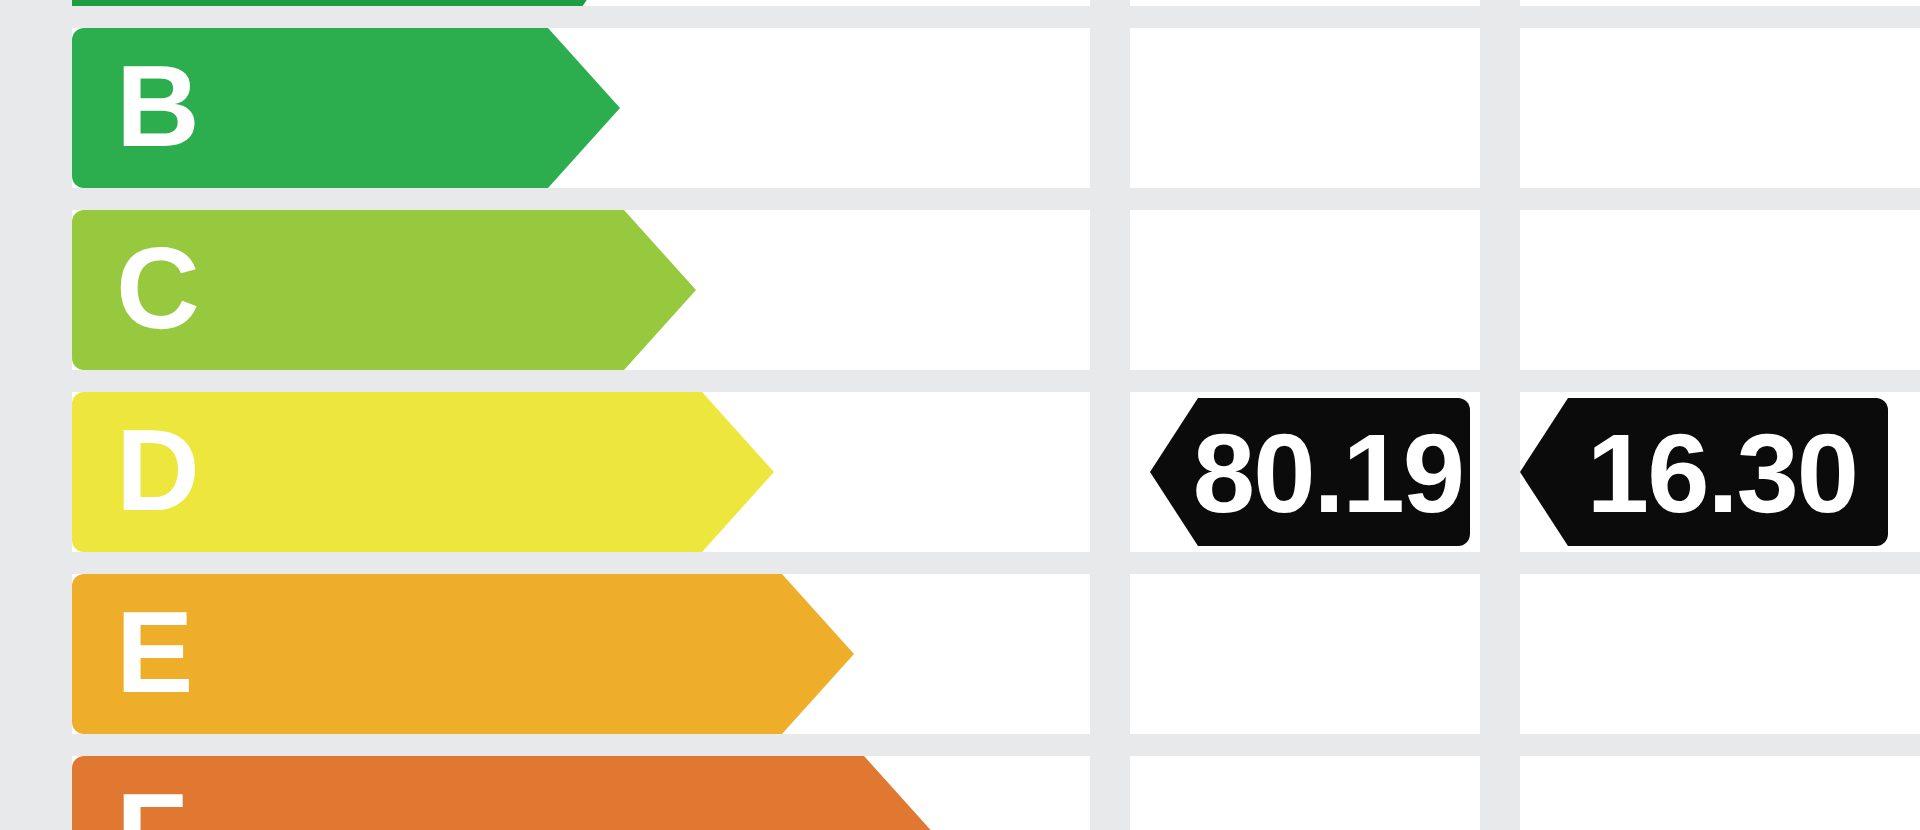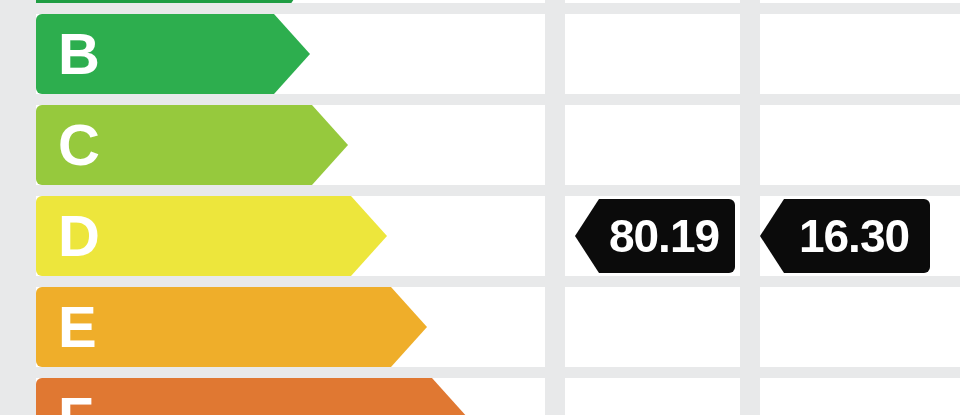--- a/index.html
+++ b/index.html
@@ -73,21 +73,21 @@
     line-height: 1;
     font-family: "Liberation Sans", sans-serif;
     letter-spacing: 0;
   }
 
   
   .value-badge {
     position: absolute;
     background: #0b0b0b;
     color: #ffffff;
-    font-size: 46px;
+    font-size: 56px;
     font-weight: bold;
     font-family: "Liberation Sans", sans-serif;
     display: flex;
     align-items: center;
     justify-content: center;
     border-top-right-radius: 6px;
     border-bottom-right-radius: 6px;
     -webkit-clip-path: polygon(0% 50%, 24px 0%, 100% 0%, 100% 100%, 24px 100%);
     clip-path: polygon(0% 50%, 24px 0%, 100% 0%, 100% 100%, 24px 100%);
     padding-left: 18px;
@@ -139,16 +139,16 @@
       <div class="row-divider" style="top: 185px;"></div>
       <div class="row-divider" style="top: 276px;"></div>
       <div class="row-divider" style="top: 367px;"></div>
     </div>
 
   <div class="col-divider d1"></div>
   <div class="col-divider d2"></div>
 
   <div id="badges-layer">
       <div class="value-badge" style="left: 575px; top: 199px; width: 160px; height: 74px; background: rgb(11, 11, 11); color: rgb(255, 255, 255);">80.19</div>
-      <div class="value-badge" style="left: 760px; top: 199px; width: 170px; height: 74px; background: rgb(11, 11, 11); color: rgb(255, 255, 255);">16.30</div>
+      <div class="value-badge" style="left: 760px; top: 199px; width: 184px; height: 74px; background: rgb(11, 11, 11); color: rgb(255, 255, 255);">16.30</div>
     </div>
 
 </div>
 
 </body></html>

